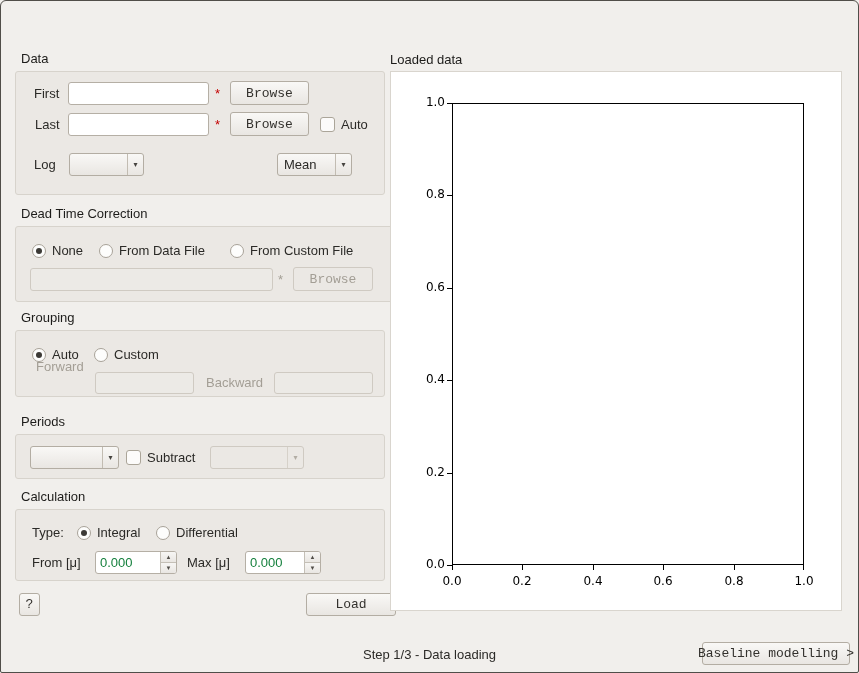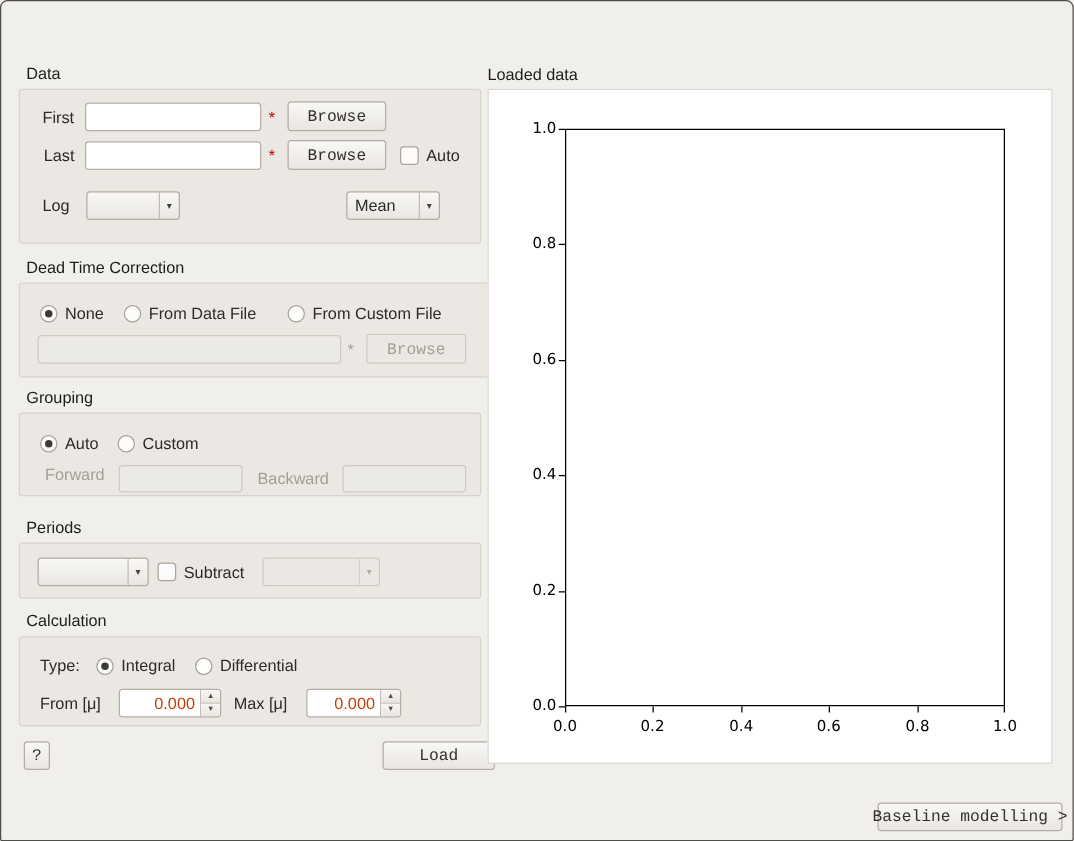--- a/index.html
+++ b/index.html
@@ -86,21 +86,21 @@
   .check {
     width: 15px; height: 15px; background: #fcfbfa;
     border: 1px solid #aba599; border-radius: 3px; flex: none;
   }
   .spin {
     position: absolute; height: 23px; display: flex;
     background: #fff; border: 1px solid #b5afa5; border-radius: 3px; overflow: hidden;
   }
   .spin-input {
     flex: 1; min-width: 0; border: none; background: transparent; outline: none;
-    padding: 0 4px; font: 13px "Liberation Sans", sans-serif; color: #c2410c; text-align: right;
+    padding: 0 4px; font: 13px "Liberation Sans", sans-serif; color: #15803d;
   }
   .spin-btns { width: 16px; display: flex; flex-direction: column; border-left: 1px solid #c4bfb6; }
   .spin-btn {
     flex: 1; display: flex; align-items: center; justify-content: center;
     font-size: 6px; color: #504d48; background: linear-gradient(#f7f6f4, #e9e6e2); cursor: pointer;
   }
   .spin-btn + .spin-btn { border-top: 1px solid #c4bfb6; }
   
   .plot-canvas {
     position: absolute; left: 389px; top: 70px; width: 452px; height: 540px;
@@ -184,21 +184,21 @@
   <div class="frame" style="left:14px; top:329px; width:370px; height:67px;">
     <div class="radio-item" style="left:16px; top:12px;">
       <span class="radio selected"></span>
       <span>Auto</span>
     </div>
     <div class="radio-item" style="left:78px; top:12px;">
       <span class="radio"></span>
       <span>Custom</span>
     </div>
 
-    <span class="lbl dim-label" style="left:20px; top:37px;">Forward</span>
+    <span class="lbl dim-label" style="left:20px; top:24px;">Forward</span>
     <input class="input dim" style="left: 79px; top: 41px; width: 99px; height: 22px;" disabled="" value="">
     <span class="lbl dim-label" style="left:190px; top:40px;">Backward</span>
     <input class="input dim" style="left: 258px; top: 41px; width: 99px; height: 22px;" disabled="" value="">
   </div>
 
   <span class="sec-label" style="left:20px; top:413px;">Periods</span>
 
   <div class="frame" style="left:14px; top:433px; width:370px; height:45px;">
     <div class="combo" style="left:14px; top:11px; width:89px;">
       <span class="combo-text"></span>
@@ -287,17 +287,18 @@
     <span class="xtick" style="left:393px;">1.0</span>
 
     <div class="xmark" style="left:61px;"></div>
     <div class="xmark" style="left:131px;"></div>
     <div class="xmark" style="left:202px;"></div>
     <div class="xmark" style="left:272px;"></div>
     <div class="xmark" style="left:343px;"></div>
     <div class="xmark" style="left:412px;"></div>
   </div>
 
+  <div class="status">Step 1/3 - Data loading</div>
   <div class="btn" style="left:701px; top:641px; width:148px; height:23px;">
       <span>Baseline modelling &gt;</span>
     </div>
 
 </div>
 
 </body></html>

